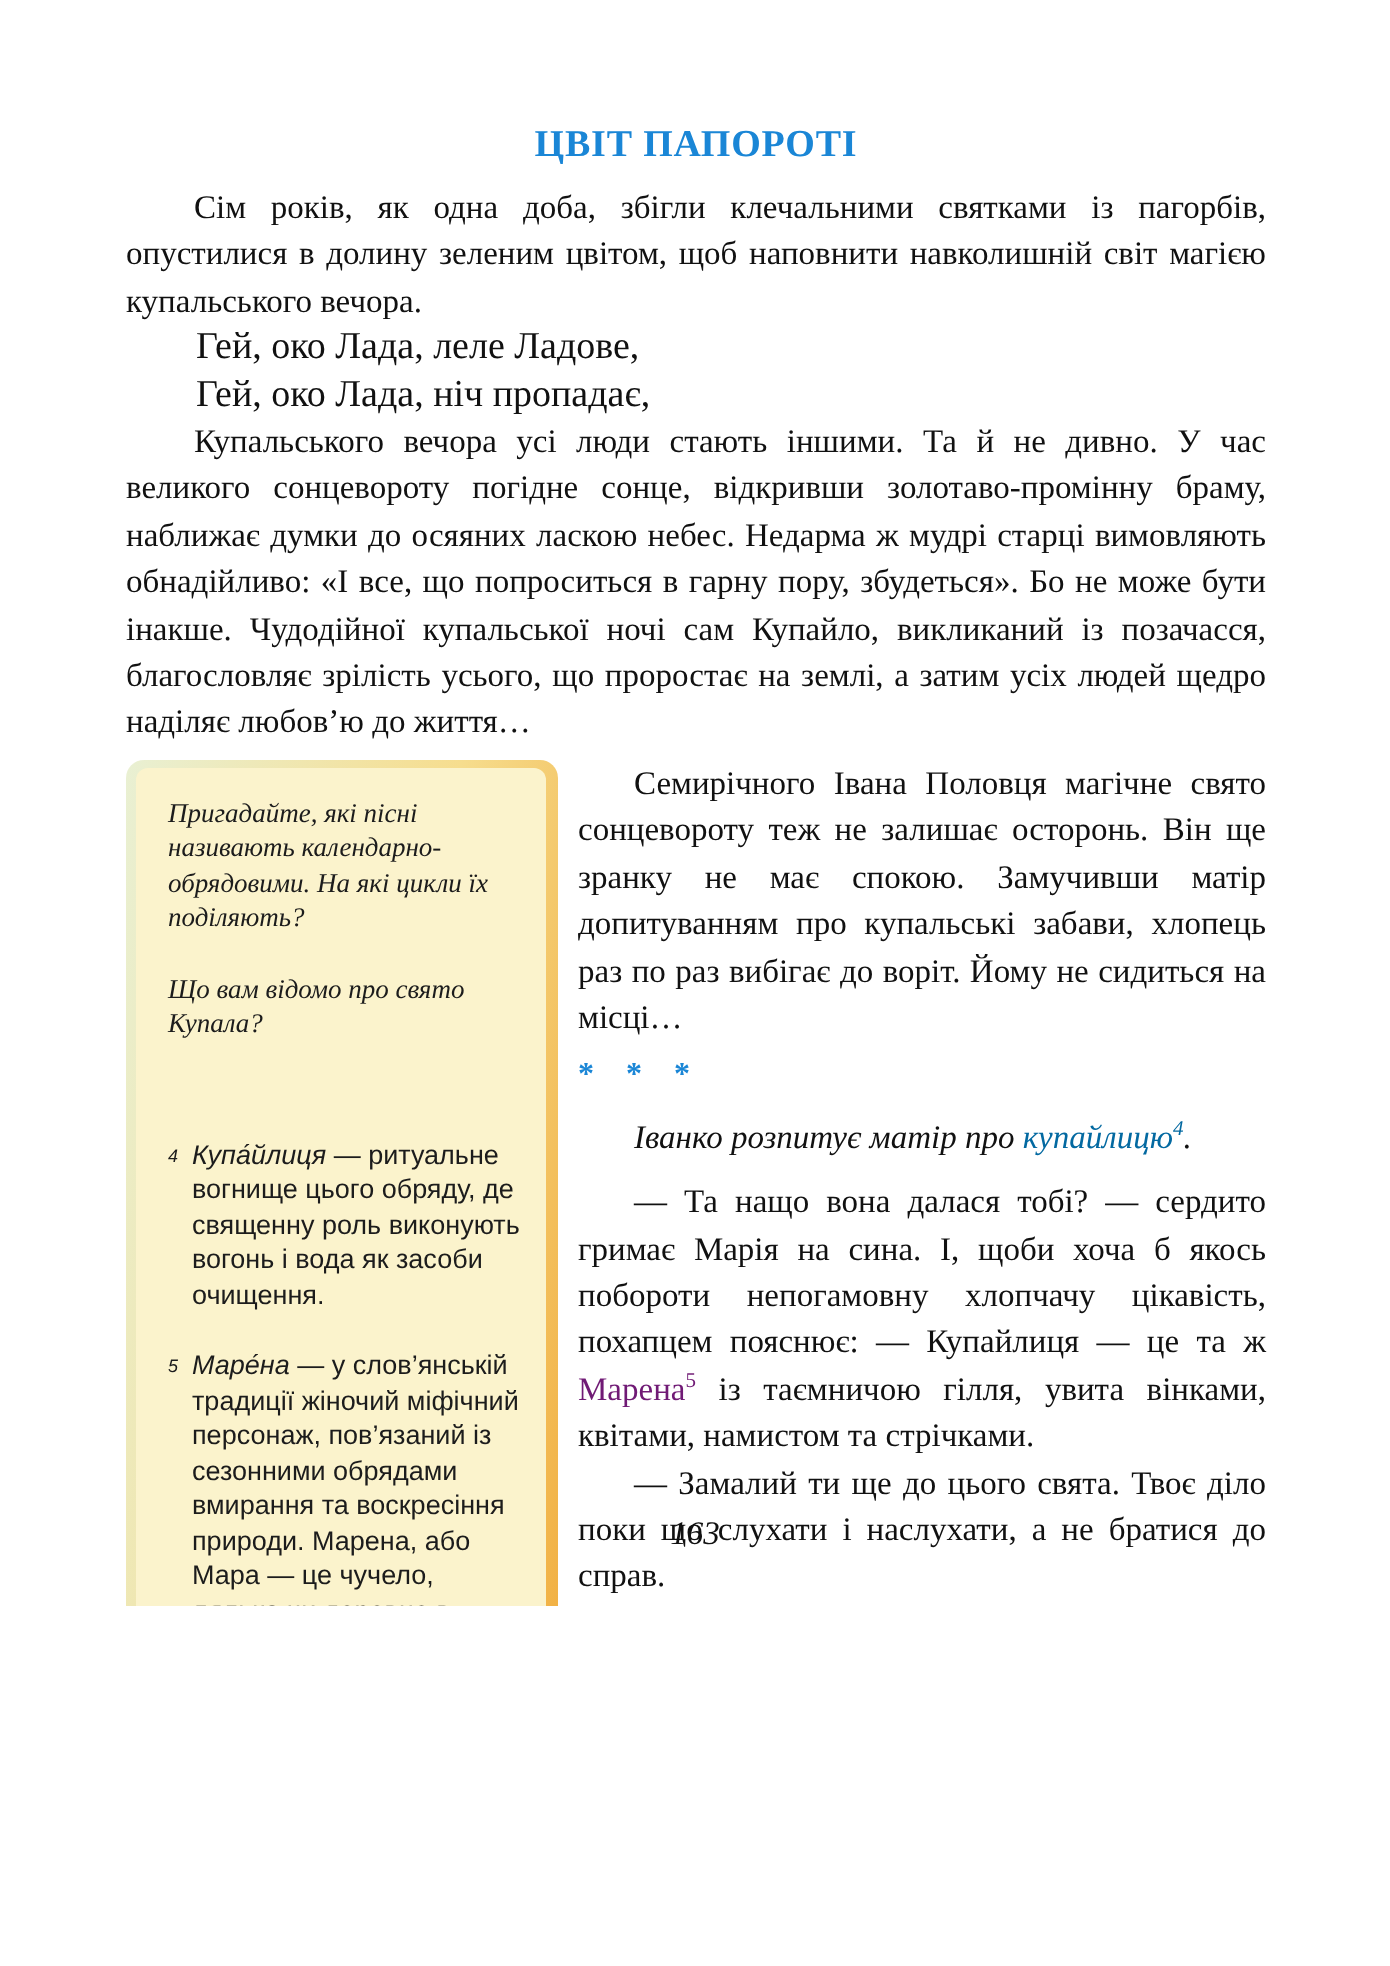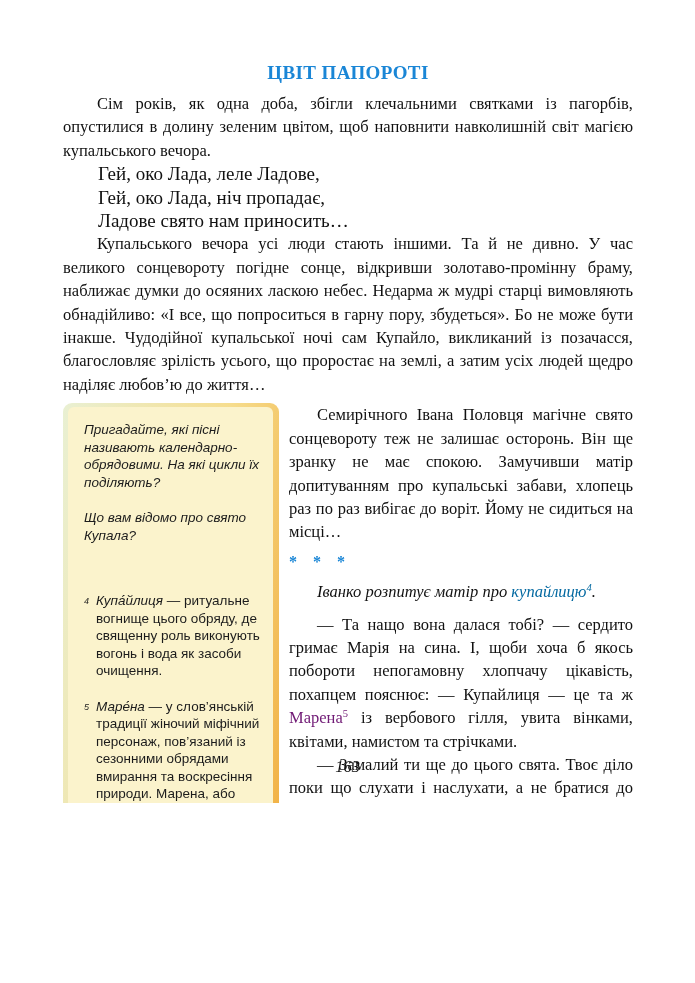--- a/index.html
+++ b/index.html
@@ -54,20 +54,21 @@
     border-radius:6px;
     padding:14px 12px 10px 16px;
     font-family:"Liberation Sans", sans-serif;
     font-size:13.5px;
     line-height:17.5px;
     color:#1c1c1c;
   }
   .sidebox .question{
     font-style:italic;
     margin:0 0 18px 0;
+    font-family:Liberation Serif, serif;
   }
   .sidebox .footnotes{margin-top:48px;}
   .sidebox .footnote{
     position:relative;
     margin:0 0 18px 0;
     padding-left:12px;
   }
   .sidebox .footnote sup{
     position:absolute;
     left:0;top:1px;
@@ -110,21 +111,20 @@
 
 <div class="page">
 
   <h1 class="title" style="color:#1a86d6;">ЦВІТ ПАПОРОТІ</h1>
 
   <div class="body-text">
     <p class="para">Сім років, як одна доба, збігли клечальними святками із пагорбів, опустилися в долину зеленим цвітом, щоб наповнити навколишній світ магією купальського вечора.</p>
     <div class="verse">
       <div>Гей, око Лада, леле Ладове,</div>
       <div>Гей, око Лада, ніч пропадає,</div>
-      <div>Ладове свято нам приносить…</div>
     </div>
     <p class="para">Купальського вечора усі люди стають іншими. Та й не дивно. У час великого сонцевороту погідне сонце, відкривши золотаво-промінну браму, наближає думки до осяяних ласкою небес. Недарма ж мудрі старці вимовляють обнадійливо: «І все, що попроситься в гарну пору, збудеться». Бо не може бути інакше. Чудодійної купальської ночі сам Купайло, викликаний із позачасся, благословляє зрілість усього, що проростає на землі, а затим усіх людей щедро наділяє любов’ю до життя…</p>
   </div>
 
   <div class="columns">
 
     <div class="sidebox-frame" style="background:linear-gradient(100deg, #e9f0d3 0%, #f6dd8e 55%, #f1ac3c 100%);">
       <div class="sidebox" style="background:#fbf3cc;">
         <p class="question">Пригадайте, які пісні називають календарно-обрядовими. На які цикли їх поділяють?</p>
         <p class="question">Що вам відомо про свято Купала?</p>
@@ -136,21 +136,21 @@
             <sup>5</sup><span class="term">Маре́на</span><span> — у слов’янській традиції жіночий міфічний персонаж, пов’язаний із сезонними обрядами вмирання та воскресіння природи. Марена, або Мара — це чучело, лялька чи деревце в ритуалах проводів зими та зустрічі весни.</span>
           </div>
         </div>
       </div>
     </div>
 
     <div class="rightcol">
       <p>Семирічного Івана Половця магічне свято сонцевороту теж не залишає осторонь. Він ще зранку не має спокою. Замучивши матір допитуванням про купальські забави, хлопець раз по раз вибігає до воріт. Йому не сидиться на місці…</p>
       <p class="stars" style="color:#1a86d6;">* * *</p>
       <p class="lead"><span>Іванко розпитує матір про </span><span class="ref" style="color:#0369a1;"><span>купайлицю</span><sup>4</sup></span><span>.</span></p>
-      <p><span>— Та нащо вона далася тобі? — сердито гримає Марія на сина. І, щоби хоча б якось побороти непогамовну хлопчачу цікавість, похапцем пояснює: — Купайлиця — це та ж </span><span class="ref" style="color:#701a75;"><span>Марена</span><sup>5</sup></span><span> із вербового гілля, увита вінками, квітами, намистом та стрічками.</span></p>
+      <p><span>— Та нащо вона далася тобі? — сердито гримає Марія на сина. І, щоби хоча б якось побороти непогамовну хлопчачу цікавість, похапцем пояснює: — Купайлиця — це та ж </span><span class="ref" style="color:#701a75;"><span>Марена</span><sup>5</sup></span><span> із таємничою гілля, увита вінками, квітами, намистом та стрічками.</span></p>
       <p>— Замалий ти ще до цього свята. Твоє діло поки що слухати і наслухати, а не братися до справ.</p>
       <p>Як вогонь палючий, займається Іван, скидається рвійно із лавки:</p>
       <p>— Я не малий, чуєте!..</p>
 
     </div>
 
   </div>
 
   <div class="pagenum">163</div>
 

